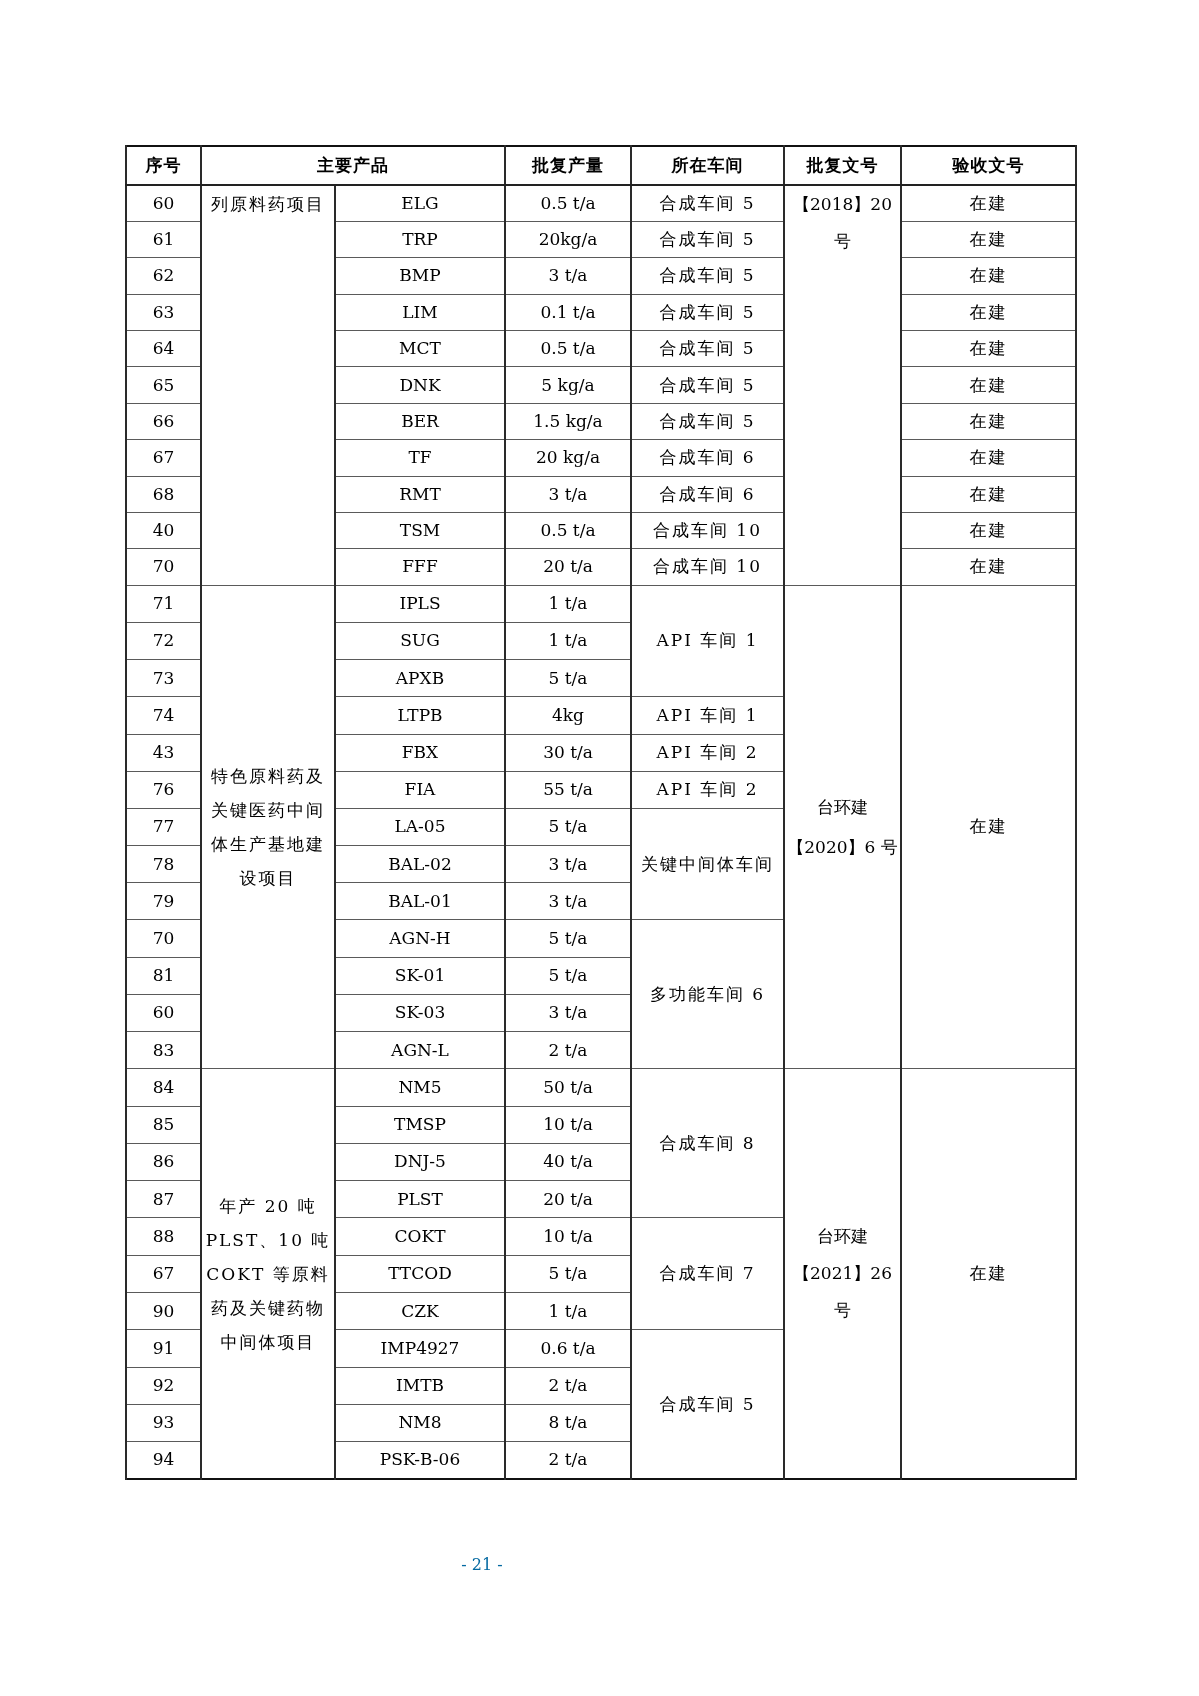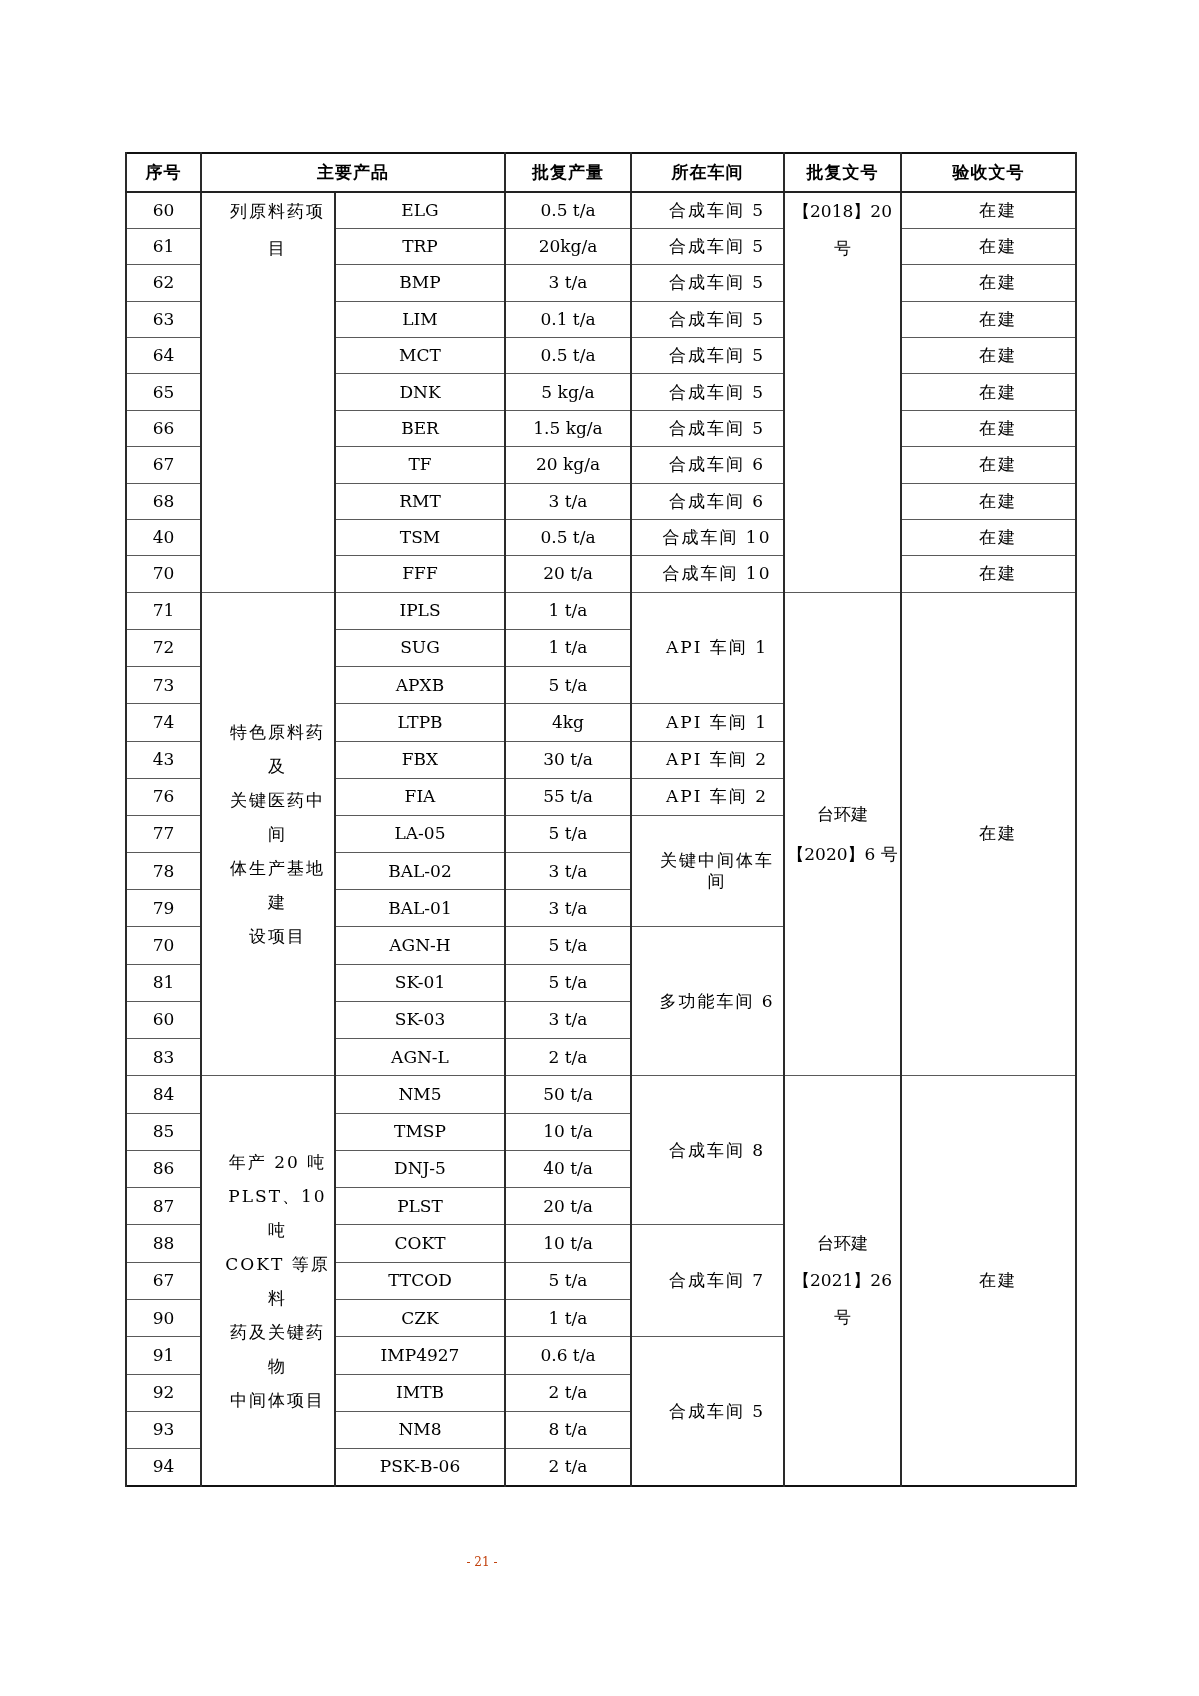--- a/index.html
+++ b/index.html
@@ -9,21 +9,20 @@
     font-family:"DejaVu Serif","Liberation Serif",serif;
     color:#000;
   }
   .sheet { position:relative; width:1199px; height:1696px; overflow:hidden; }
 
   table.doc {
     position:absolute; left:125px; top:145px;
     width:950px;
     border-collapse:collapse; table-layout:fixed;
     border:2px solid #111;
-    margin-top:7px;
   }
   col.c-no   { width:75px; }
   col.c-proj { width:134px; }
   col.c-prod { width:170px; }
   col.c-out  { width:126px; }
   col.c-shop { width:153px; }
   col.c-appr { width:117px; }
   col.c-acc  { width:175px; }
 
   th, td {
@@ -40,31 +39,31 @@
     height:37px;
     font-family:"DejaVu Sans","Liberation Sans",sans-serif;
     font-weight:bold; font-size:17px;
     border-bottom:2px solid #222;
     letter-spacing:1px;
   }
   tbody.sec1 tr { height:36.4px; }
   tbody.sec2 tr { height:37.2px; }
   tbody.sec3 tr { height:37.3px; }
 
-  td.zh { letter-spacing:2px;padding-left:19px; }
+  td.zh { letter-spacing:2px; }
   td.top { vertical-align:top; }
   td.top .line { line-height:37px; }
   .proj1 { letter-spacing:4px; }
   .projlines .line { line-height:34px; }
   .apprlines2 .line { line-height:40px; }
   .apprlines3 .line { line-height:37px; }
 
   .footer {
     position:absolute; top:1555px; left:0; width:964px;
-    text-align:center; font-size:12px; color:#c2410c;
+    text-align:center; font-size:16px; color:#0369a1;
   }
 </style>
 </head>
 <body>
 
 <div class="sheet">
 
 <table class="doc">
   <colgroup>
     <col class="c-no">

